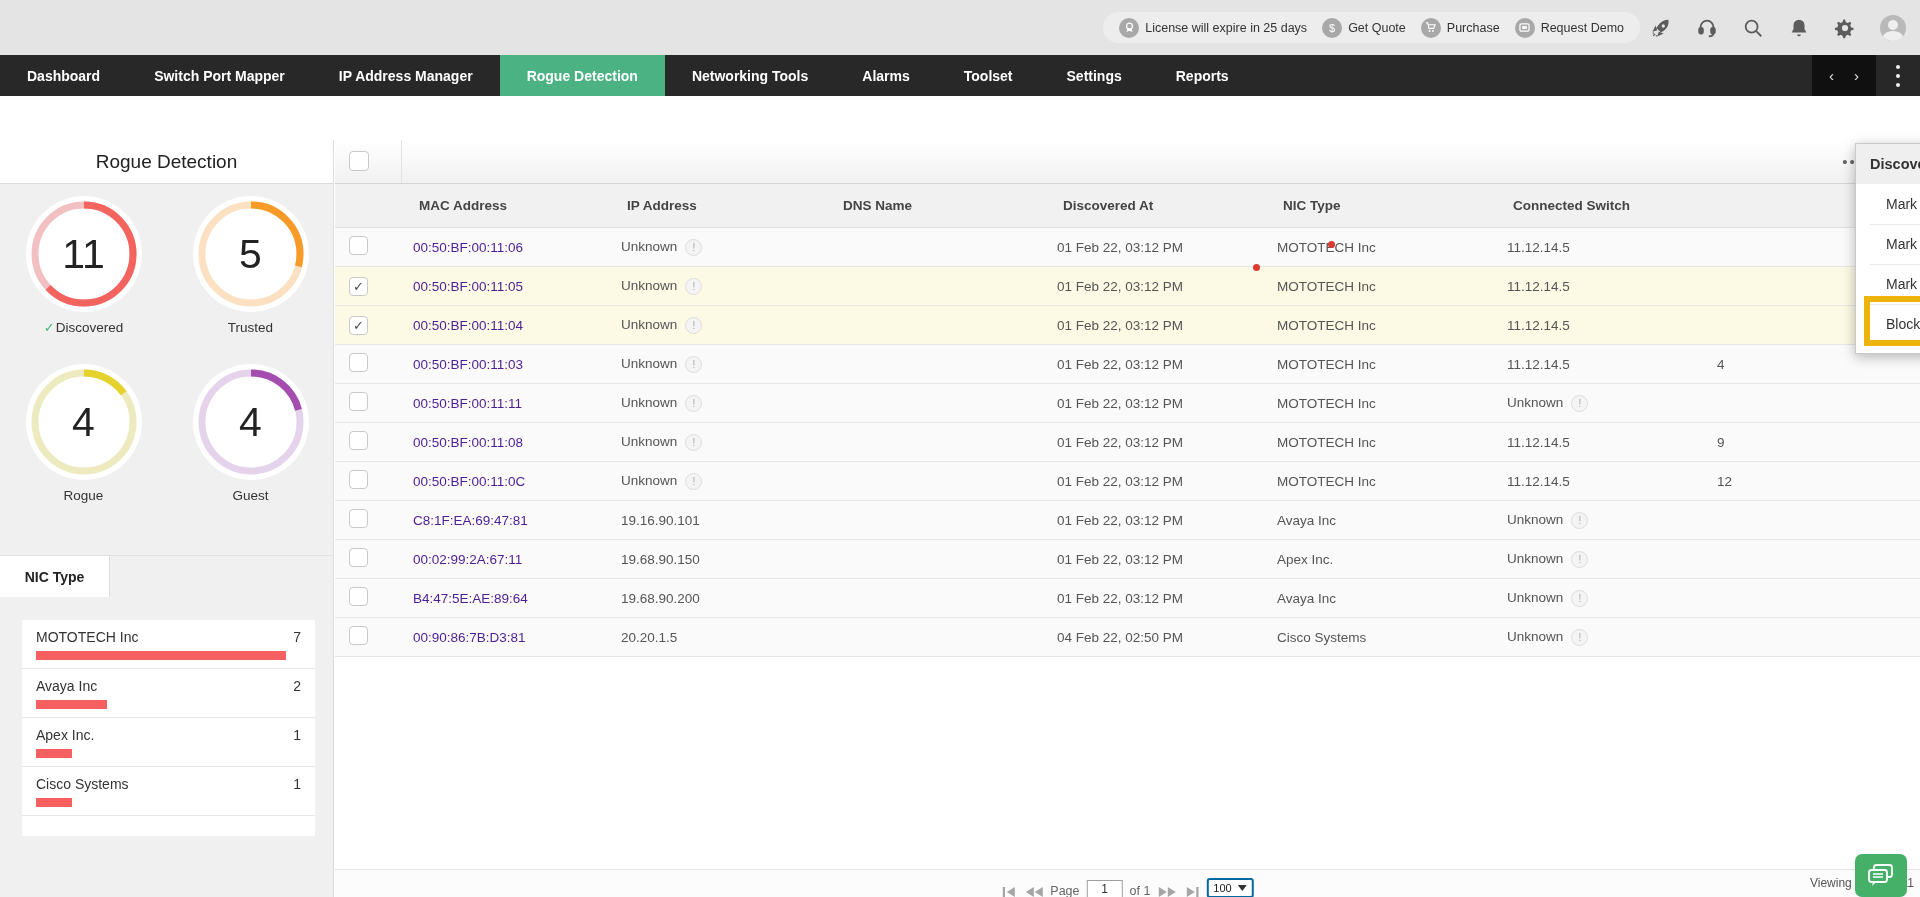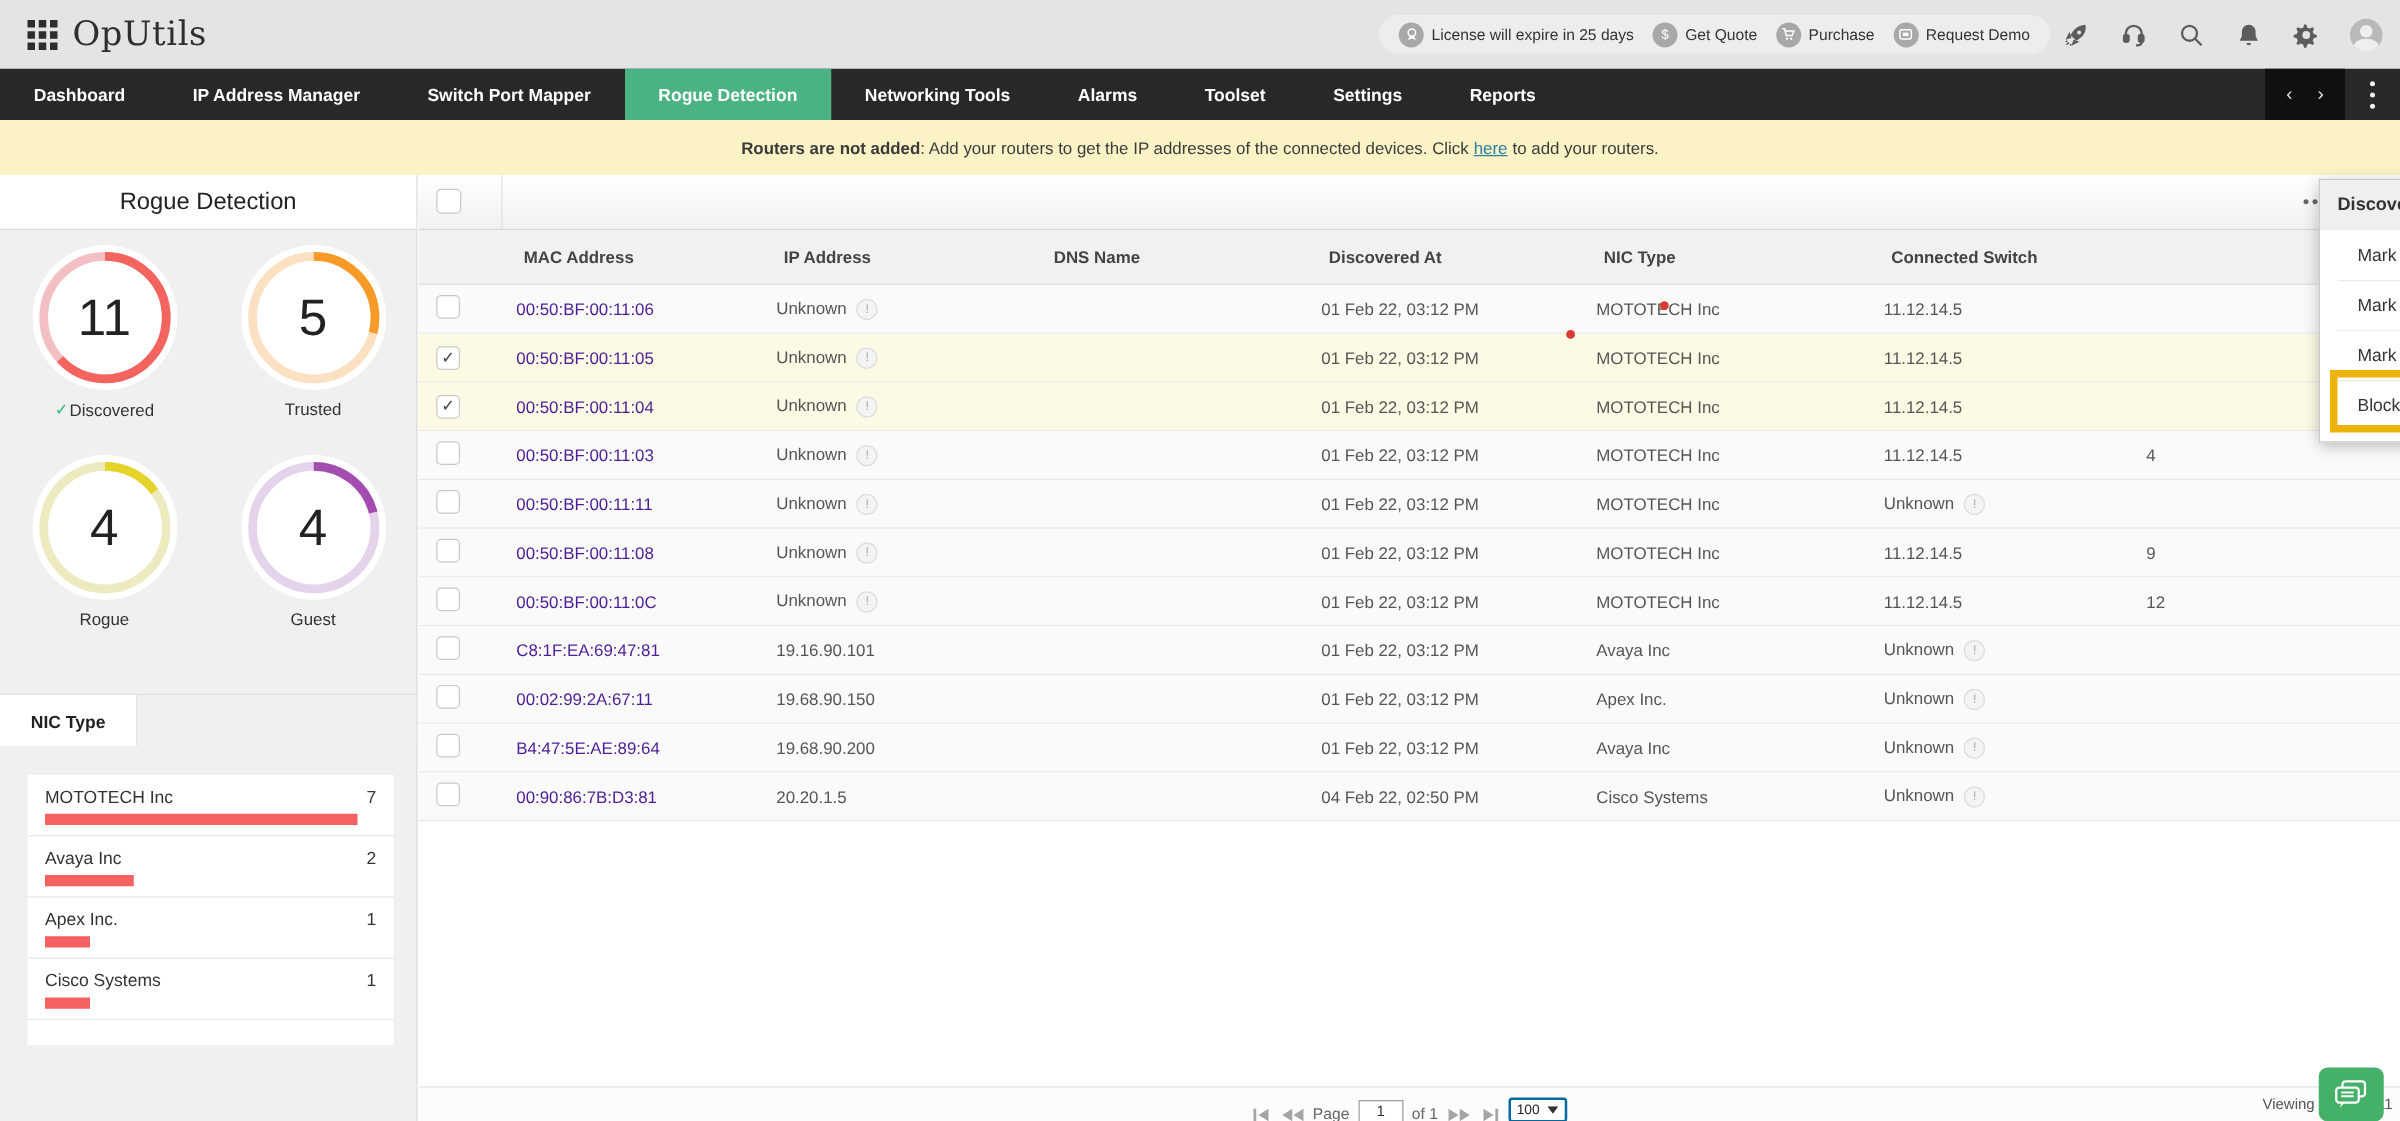--- a/index.html
+++ b/index.html
@@ -117,34 +117,20 @@
   .menu li + li::before { content:""; position:absolute; left:14px; right:14px; top:0; border-top:1px solid #e9e9e9; }
   .hl-box { position:absolute; left:8px; top:152px; width:288px; height:50px; border:6px solid #ecb30a; z-index:5;
             pointer-events:none; }
 </style>
 </head>
 <body>
 
 <div class="page">
 
   <div class="hdr">
-    <div class="hdr-left">
-      <div class="appgrid">
-        <i></i>
-          <i></i>
-          <i></i>
-          <i></i>
-          <i></i>
-          <i></i>
-          <i></i>
-          <i></i>
-          <i></i>
-      </div>
-      <div class="logo">OpUtils</div>
-    </div>
     <div class="pill">
       <div class="pill-item">
         <span class="picon">
           <svg width="11" height="11" viewBox="0 0 12 12">
               <circle cx="6" cy="4.5" r="3.2" fill="none" stroke="#fff" stroke-width="1.4"></circle>
               <path d="M4 7l-1.3 4L6 9.6 9.3 11 8 7" fill="#fff"></path>
             </svg>
         </span>
         <span>License will expire in 25 days</span>
       </div>
@@ -205,43 +191,40 @@
             <circle cx="12" cy="12" r="3.4" fill="#e4e4e4"></circle>
           </svg>
       </span>
       <span class="avatar"></span>
     </div>
   </div>
 
   <div class="nav">
     <div style="display:flex" id="nav-tabs">
         <div class="nav-tab">Dashboard</div>
+        <div class="nav-tab">Switch Port Mapper</div>
         <div class="nav-tab">IP Address Manager</div>
-        <div class="nav-tab">Switch Port Mapper</div>
         <div class="nav-tab active">Rogue Detection</div>
         <div class="nav-tab">Networking Tools</div>
         <div class="nav-tab">Alarms</div>
         <div class="nav-tab">Toolset</div>
         <div class="nav-tab">Settings</div>
         <div class="nav-tab">Reports</div>
       </div>
     <div class="nav-pager">
       <span>‹</span>
       <span>›</span>
     </div>
     <div class="nav-kebab">
         <i></i>
         <i></i>
         <i></i>
       </div>
   </div>
 
-  <div class="banner">
-    <span><b>Routers are not added</b><span>: Add your routers to get the IP addresses of the connected devices. Click</span><a>here</a><span>to add your routers.</span></span>
-  </div>
 
   <div class="content">
 
     <div class="sidebar">
       <div class="sb-title">Rogue Detection</div>
 
       <div class="stats" id="stats">
 
       <div class="stat">
             <div class="disc">

